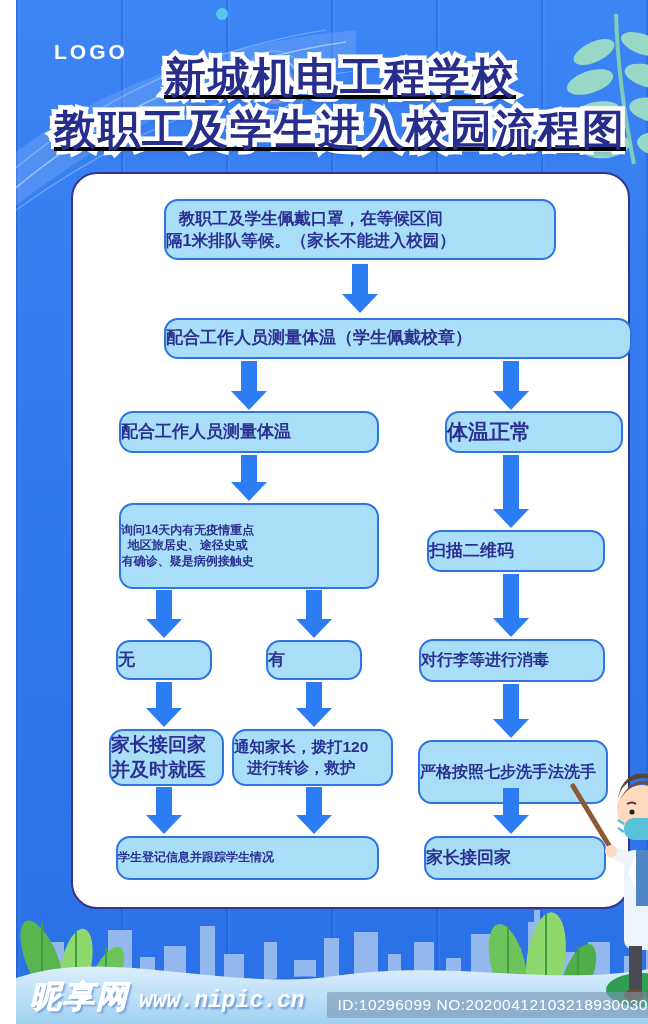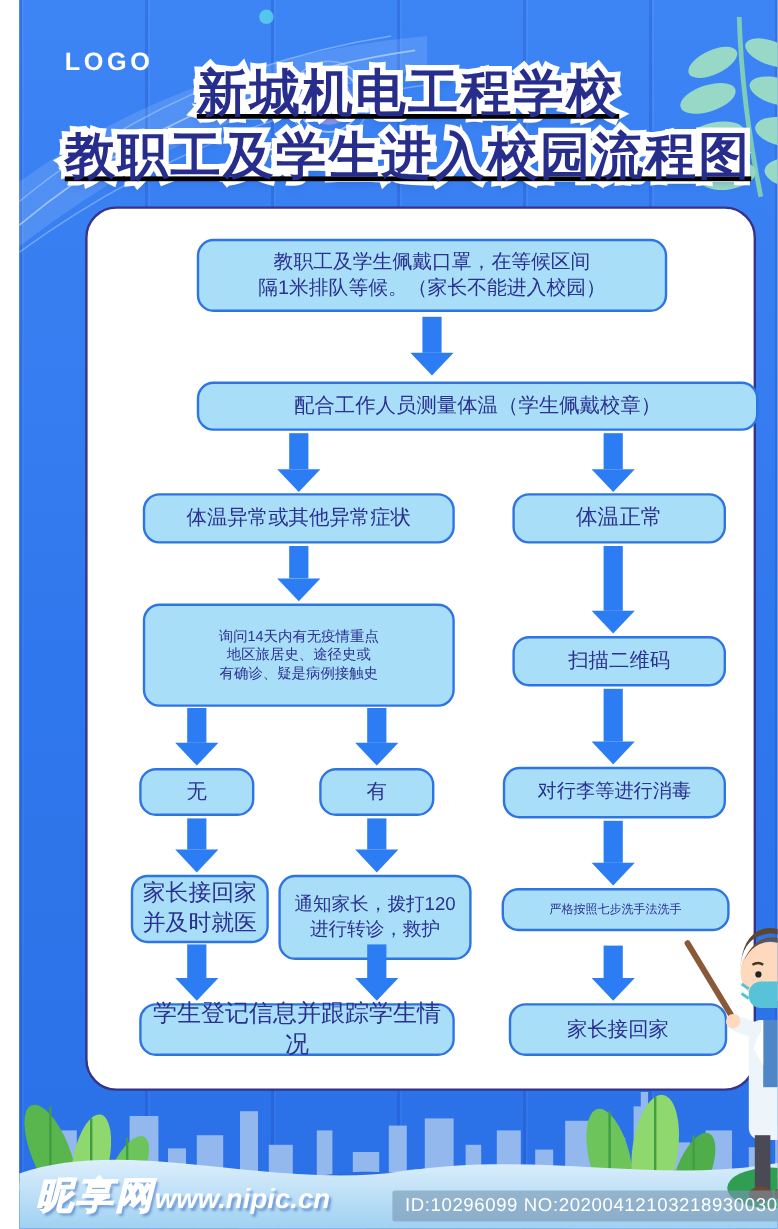--- a/index.html
+++ b/index.html
@@ -16,29 +16,29 @@
   .titles{position:absolute;left:0;top:52px;width:100%;z-index:3;text-decoration:underline;}
   .title-line{position:relative;display:block;text-align:center;font-weight:bold;font-size:42px;line-height:52px;letter-spacing:2px;}
   .title-line .stroke{position:absolute;left:0;right:0;top:0;color:#fff;-webkit-text-stroke:9px #fff;text-shadow:0 4px 8px rgba(15,40,130,.35);}
   .title-line .fill{position:relative;color:#272d8a;}
   
   .panel{position:absolute;left:55px;top:172px;width:555px;height:733px;z-index:2;
     background:#fff;border:2px solid #37338a;border-radius:26px;}
   
   .fbox{position:absolute;z-index:3;box-sizing:border-box;
     background:#a9def9;border:2.5px solid #2e74e4;border-radius:14px;
-    display:flex;align-items:center;justify-content:center;text-align:center;
-    color:#2b3190;font-weight:normal;line-height:1.3;}
+    display:flex;align-items:center;justify-content:flex-start;text-align:center;
+    color:#2b3190;font-weight:bold;line-height:1.3;}
   .fbox span{white-space:pre-line;}
   .arrow{position:absolute;z-index:3;display:flex;flex-direction:column;align-items:center;width:36px;}
   .arrow .stem{display:block;width:16px;flex:1;background:#2c7cf3;}
   .arrow .head{display:block;width:0;height:0;border-left:18px solid transparent;border-right:18px solid transparent;border-top:19px solid #2c7cf3;}
   
   .deco{position:absolute;}
-  .watermark{position:absolute;left:14px;top:976px;z-index:7;color:#fff;font-style:italic;font-weight:bold;display:flex;align-items:baseline;gap:0;text-shadow:2px 2px 2px rgba(30,80,180,.45);}
+  .watermark{position:absolute;left:14px;top:976px;z-index:7;color:#fff;font-style:italic;font-weight:bold;display:flex;align-items:baseline;gap:10px;text-shadow:2px 2px 2px rgba(30,80,180,.45);font-family:Liberation Mono, monospace;}
   .watermark .site{font-size:31px;letter-spacing:2px;-webkit-text-stroke:1px #fff;}
   .watermark .url{font-size:23px;text-align:right;}
   .idbar{position:absolute;right:6px;bottom:6px;z-index:7;height:20px;line-height:20px;padding:3px 10px;
     background:rgba(120,150,178,.6);color:#fff;font-size:15.5px;border-radius:2px;letter-spacing:.5px;}
 </style>
 </head>
 <body>
 
 <div class="stage">
 
@@ -85,23 +85,23 @@
   <div class="panel"></div>
 
   <div class="fbox" style="left:148px;top:199px;width:392px;height:61px;font-size:16.5px;">
     <span>教职工及学生佩戴口罩，在等候区间
 隔1米排队等候。（家长不能进入校园）</span>
     </div>
   <div class="fbox" style="left:148px;top:318px;width:468px;height:41px;font-size:17px;">
     <span>配合工作人员测量体温（学生佩戴校章）</span>
     </div>
   <div class="fbox" style="left:103px;top:411px;width:260px;height:42px;font-size:17px;">
-    <span>体温异常或其他异常症状</span>
-    </div>
-  <div class="fbox" style="left:411px;top:411px;width:178px;height:42px;font-size:18px;">
+    <span>配合工作人员测量体温</span>
+    </div>
+  <div class="fbox" style="left:429px;top:411px;width:178px;height:42px;font-size:21px;">
     <span>体温正常</span>
     </div>
   <div class="fbox" style="left:103px;top:503px;width:260px;height:86px;font-size:12px;">
     <span>询问14天内有无疫情重点
 地区旅居史、途径史或
 有确诊、疑是病例接触史</span>
     </div>
   <div class="fbox" style="left:411px;top:530px;width:178px;height:42px;font-size:17px;">
     <span>扫描二维码</span>
     </div>
@@ -111,28 +111,28 @@
   <div class="fbox" style="left:250px;top:640px;width:96px;height:40px;font-size:17px;">
     <span>有</span>
     </div>
   <div class="fbox" style="left:403px;top:639px;width:186px;height:43px;font-size:16px;">
     <span>对行李等进行消毒</span>
     </div>
   <div class="fbox" style="left:93px;top:729px;width:115px;height:57px;font-size:19px;">
     <span>家长接回家
 并及时就医</span>
     </div>
-  <div class="fbox" style="left:216px;top:729px;width:161px;height:71px;font-size:15.5px;">
+  <div class="fbox" style="left:216px;top:729px;width:161px;height:57px;font-size:15.5px;">
     <span>通知家长，拨打120
 进行转诊，救护</span>
     </div>
-  <div class="fbox" style="left:402px;top:740px;width:190px;height:36px;font-size:10px;">
+  <div class="fbox" style="left:402px;top:740px;width:190px;height:64px;font-size:16px;">
     <span>严格按照七步洗手法洗手</span>
     </div>
-  <div class="fbox" style="left:100px;top:836px;width:263px;height:44px;font-size:20px;">
+  <div class="fbox" style="left:100px;top:836px;width:263px;height:44px;font-size:12px;">
     <span>学生登记信息并跟踪学生情况</span>
     </div>
   <div class="fbox" style="left:408px;top:836px;width:182px;height:44px;font-size:17px;">
     <span>家长接回家</span>
     </div>
 
   <div class="arrow" style="left:326px;top:264px;height:49px;">
       <i class="stem"></i>
       <i class="head"></i>
     </div>

